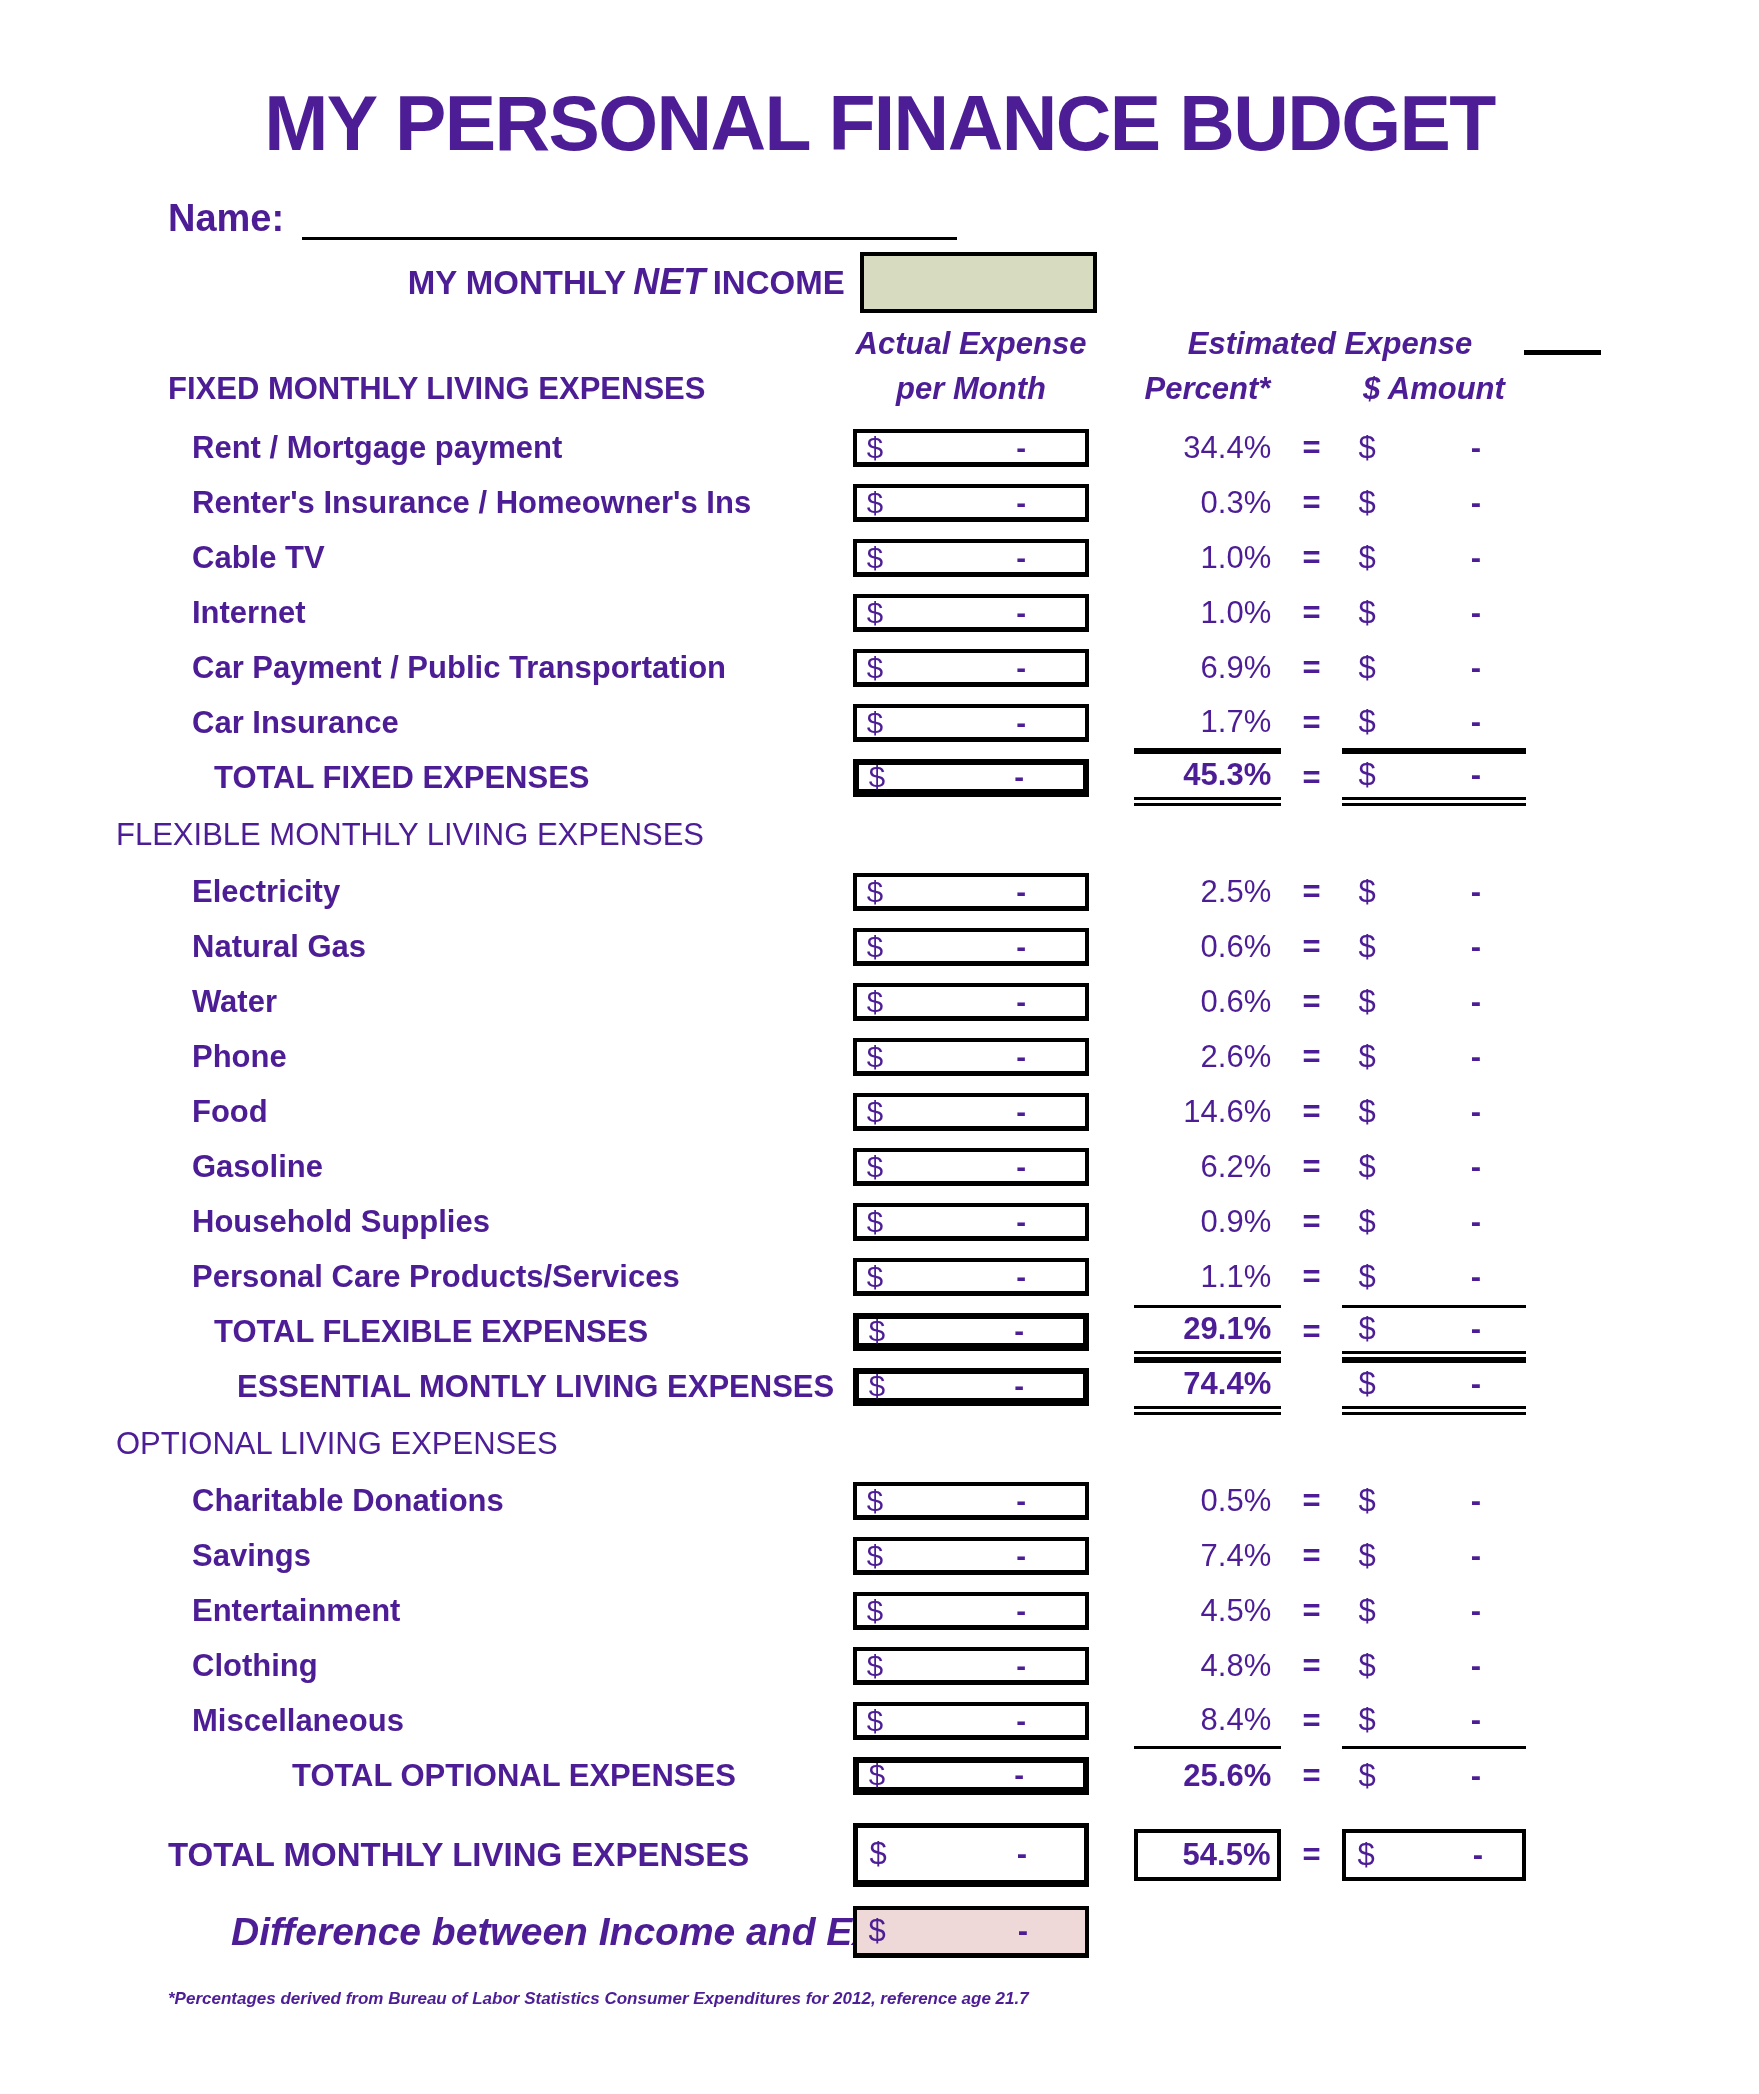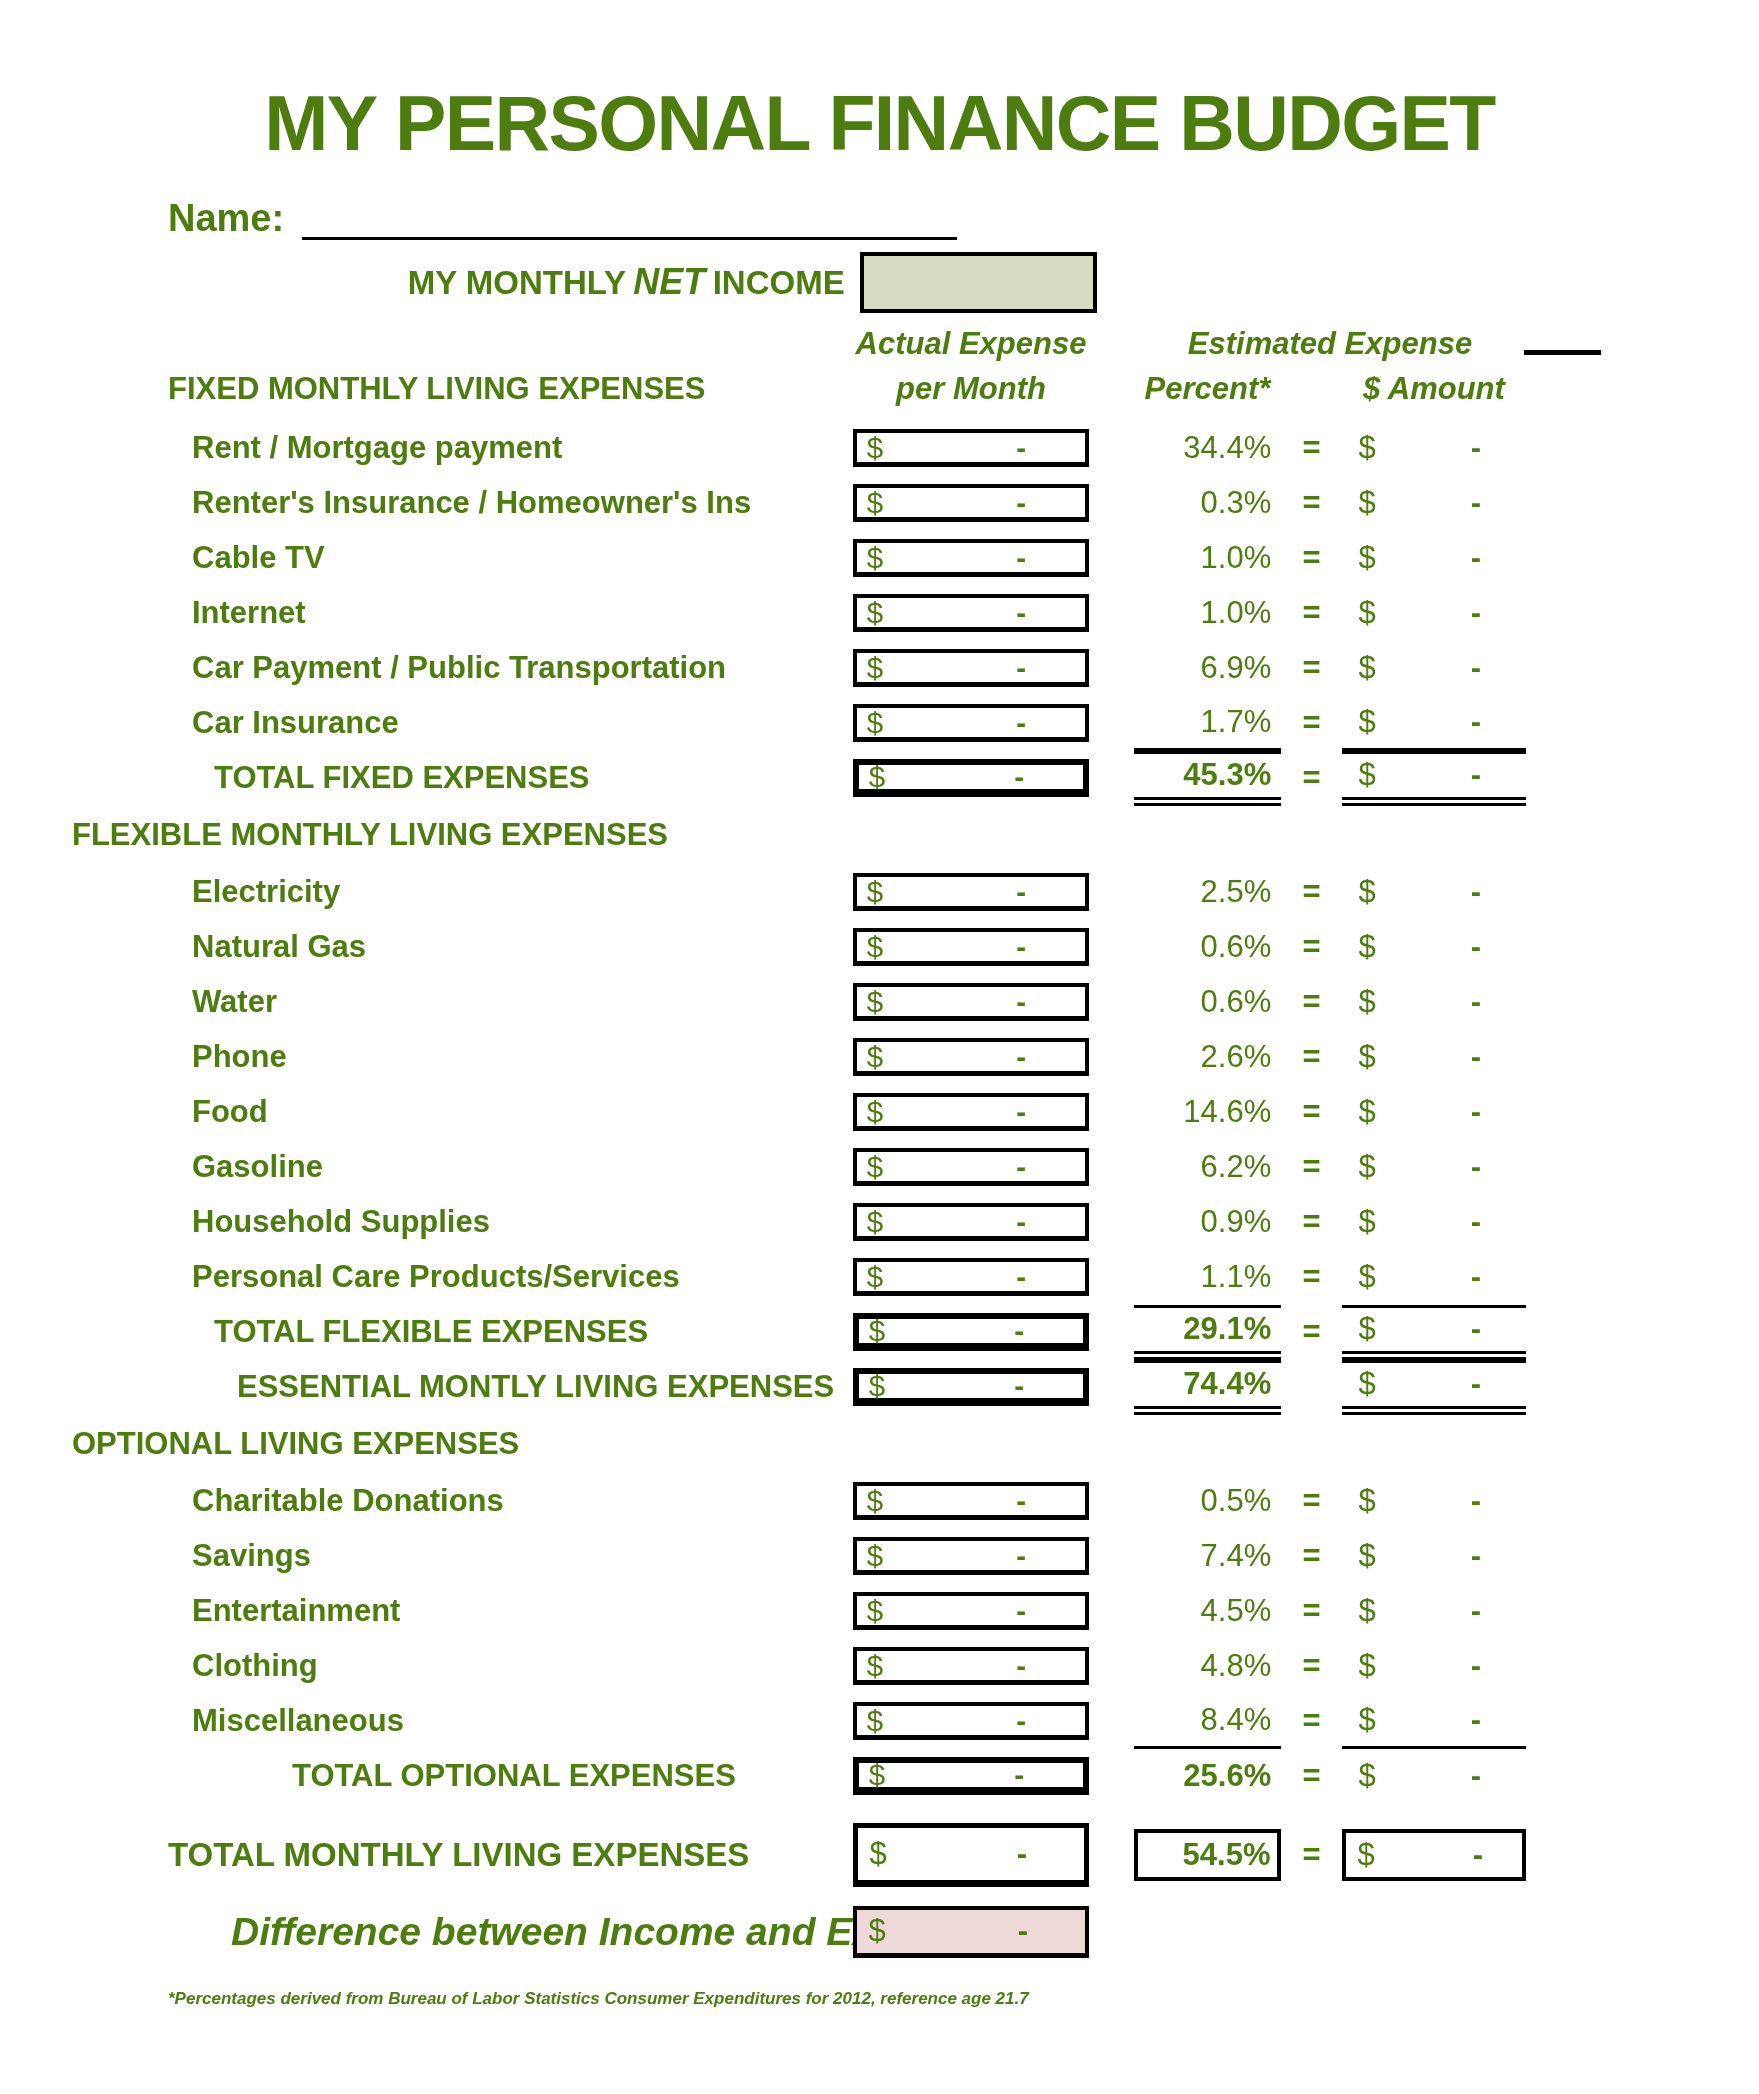--- a/index.html
+++ b/index.html
@@ -1,21 +1,21 @@
 <!DOCTYPE html>
 <html style="font-size:13px"><head>
 <meta charset="utf-8">
 <style>
   html,body{margin:0;padding:0;background:#ffffff;}
   .page{
     position:relative;
     width:1759px;height:2095px;
     background:#ffffff;
     font-family:"Liberation Sans", sans-serif;
-    color:#4d7c0f;
+    color:#4c1d95;
     overflow:hidden;
   }
   .title{
     margin:0;padding-top:82px;
     text-align:center;
     font-size:77px;font-weight:700;letter-spacing:-1.6px;
     line-height:1.08;
   }
   
   .namerow{margin-top:23px;padding-left:168px;display:flex;align-items:flex-end;height:52px;}
@@ -32,21 +32,21 @@
   .hrow2{height:47px;}
   .hitalic{font-size:31px;font-weight:700;font-style:italic;text-align:center;}
   .hspan{grid-column:4 / 7;}
   .hsec{font-size:31px;font-weight:700;padding-left:168px;}
   .straydash{position:absolute;left:1524px;top:350px;width:77px;height:4.9px;background:#000;}
   
   .tbl{margin-top:8.2px;}
   .row{display:grid;grid-template-columns:853px 236px 45px 147px 61px 184px;align-items:center;height:55px;}
   .cell{display:flex;align-items:center;height:100%;box-sizing:border-box;}
   .label{font-size:31px;font-weight:700;padding-left:192px;white-space:nowrap;}
-  .secheader{font-size:31px;font-weight:700;padding-left:72px;display:flex;align-items:center;height:59px;}
+  .secheader{font-size:31px;font-weight:400;padding-left:116px;display:flex;align-items:center;height:59px;}
   .inputbox{
     width:236px;height:38px;box-sizing:border-box;
     border:4.1px solid #000;border-bottom-width:5.7px;background:#fff;
     display:flex;align-items:center;justify-content:space-between;
     padding:0 59px 0 9.8px;font-size:29.5px;
   }
   .dollar{font-weight:400;}
   .dash{font-weight:700;}
   .pct{font-size:31px;justify-content:flex-end;padding-right:9.8px;white-space:nowrap;}
   .eq{font-size:31px;font-weight:700;justify-content:center;}

